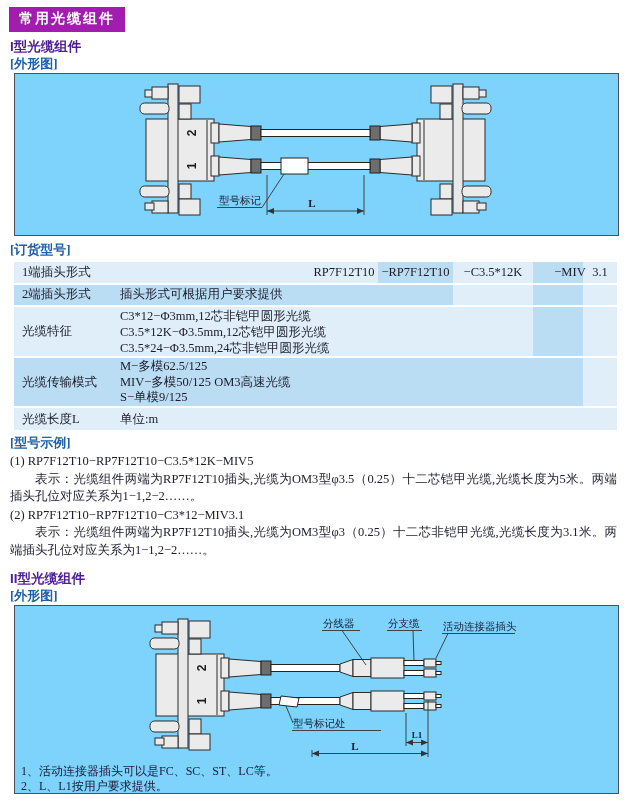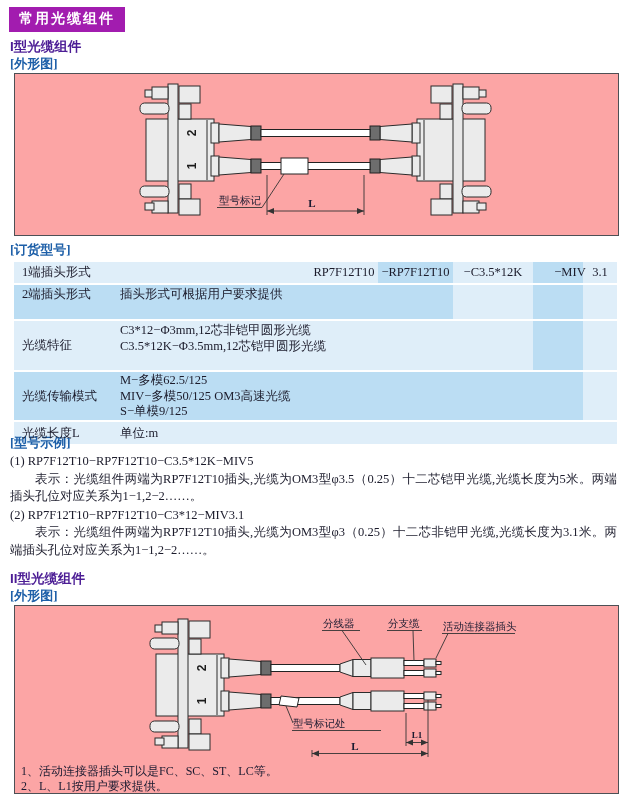--- a/index.html
+++ b/index.html
@@ -13,30 +13,30 @@
     left:9px;top:7px;background:#a21caf;color:#fff;
     font-family:"Liberation Sans","DejaVu Sans",sans-serif;
     font-weight:bold;font-size:14px;letter-spacing:2px;
     padding:3px 10px 4px 10px;
   }
   .sec-title{
     font-family:"Liberation Sans","DejaVu Sans",sans-serif;
     font-weight:bold;font-size:13.5px;color:#4c1d95;
   }
   .blue-h{color:#1d5fa8;font-weight:bold;font-size:13px;}
-  .dbox{border:1px solid #4d5055;background:#fca5a5;}
+  .dbox{border:1px solid #4d5055;background:#7dd3fc;}
 
   
   .otable{left:14px;top:262px;width:603px;}
   .orow{position:relative;background:#dfeef9;margin-bottom:2px;font-size:12.5px;}
   .seg{position:absolute;top:0;bottom:0;background:#bbddf3;}
   .cellt{position:absolute;z-index:2;white-space:nowrap;}
   .codec{position:absolute;z-index:2;text-align:center;top:0;line-height:21px;}
   .r-one{height:21px;line-height:21px;}
-  .r-two{height:34px;line-height:19px;}
+  .r-two{height:20px;line-height:19px;}
   .r-multi3{height:49px;}
   .r-multi3 .lines{position:absolute;left:106px;top:1px;line-height:16px;z-index:2;white-space:nowrap;}
   .r-four{height:48px;}
   .r-four .lines{position:absolute;left:106px;top:1px;line-height:15.7px;z-index:2;white-space:nowrap;}
   .r-five{height:22px;line-height:22px;margin-bottom:12px;}
 
   
   .examples{left:10px;top:434px;width:607px;font-size:12.5px;}
   .examples p{margin:0;line-height:17.6px;text-align:justify;}
   .examples p.ind{text-indent:2em;}
@@ -144,20 +144,21 @@
     <span class="cellt" style="left:8px;">2端插头形式</span>
     <span class="cellt" style="left:106px;">插头形式可根据用户要求提供</span>
   </div>
 
   <div class="orow r-multi3">
     <div class="seg" style="left:519px;width:50px;"></div>
     <span class="cellt" style="left:8px;top:16px;">光缆特征</span>
     <div class="lines">
       <div>C3*12−Φ3mm,12芯非铠甲圆形光缆</div>
       <div>C3.5*12K−Φ3.5mm,12芯铠甲圆形光缆</div>
+      <div>C3.5*24−Φ3.5mm,24芯非铠甲圆形光缆</div>
     </div>
   </div>
 
   <div class="orow r-four">
     <div class="seg" style="left:0;width:569px;"></div>
     <span class="cellt" style="left:8px;top:16px;">光缆传输模式</span>
     <div class="lines">
       <div>M−多模62.5/125</div>
       <div>MIV−多模50/125 OM3高速光缆</div>
       <div>S−单模9/125</div>

